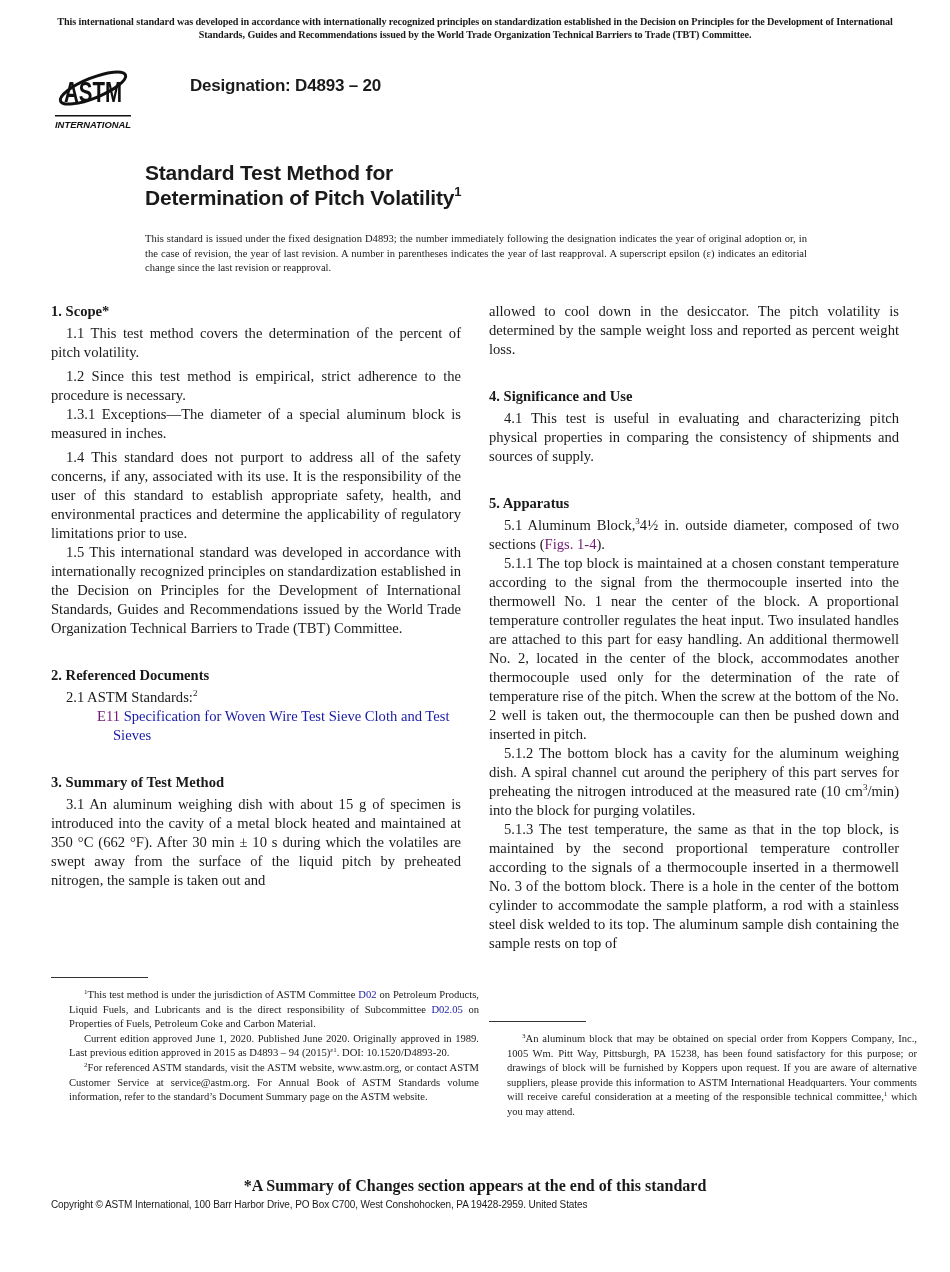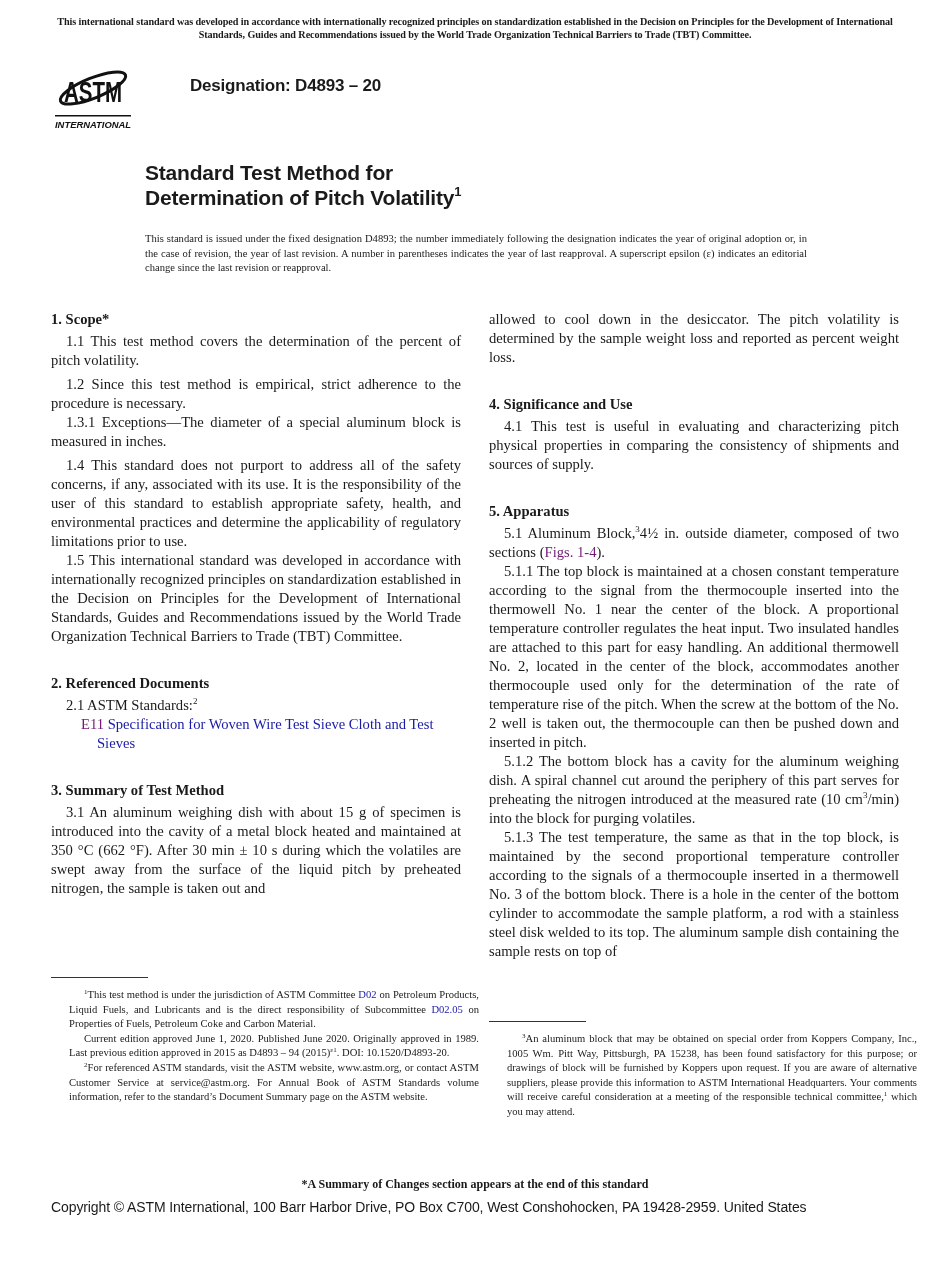--- a/index.html
+++ b/index.html
@@ -19,45 +19,45 @@
   }
   .title {
     position: absolute; left: 145px; top: 160px; font-family: "Liberation Sans", sans-serif;
     font-weight: bold; font-size: 21px; line-height: 25px; letter-spacing: -0.2px;
   }
   .title sup { font-size: 13px; vertical-align: 9px; line-height: 0; }
   .issued {
     position: absolute; left: 145px; top: 232px; width: 662px;
     font-size: 10.6px; line-height: 14.5px; text-align: justify;
   }
-  .col { position: absolute; top: 310px; width: 410px; font-size: 14.6px; line-height: 19px; }
+  .col { position: absolute; top: 302px; width: 410px; font-size: 14.6px; line-height: 19px; }
   .col.left { left: 51px; }
   .col.right { left: 489px; }
   .col p { margin: 0; text-align: justify; text-indent: 15px; }
   .col p.gap { margin-top: 5px; }
   .col h2 { margin: 0; font-size: 14.6px; font-weight: bold; line-height: 19px; }
   .col h2.sp { margin-top: 28px; margin-bottom: 3px; }
   .col h2.first { margin-bottom: 3px; }
   .ital { }
   .red { color: #701a75; }
   .blue { color: #1a1aa6; }
   .ref { text-indent: 0 !important; padding-left: 30px; }
-  .ref .hang { display: block; text-indent: -16px; padding-left: 16px; text-align: left; }
+  .ref .hang { display: block; text-indent: -16px; padding-left: 16px; text-align: left; margin-left: 16px; }
   sup.s { font-size: 9px; vertical-align: 6px; line-height: 0; }
   .rule { position: absolute; width: 97px; height: 1px; background: #333; }
   .fn { position: absolute; width: 410px; font-size: 10.6px; line-height: 14.6px; margin-left: 18px; }
   .fn p { margin: 0; text-align: justify; text-indent: 15px; }
   .fn sup { font-size: 7px; vertical-align: 4px; line-height: 0; }
   .summary-note {
     position: absolute; left: 0; width: 950px; top: 1177px; text-align: center;
-    font-weight: bold; font-size: 12px;
+    font-weight: bold; font-size: 16px;
   }
   .copyright {
     position: absolute; left: 51px; top: 1199px; font-family: "Liberation Sans", sans-serif;
-    font-size: 14px; letter-spacing: -0.1px;
+    font-size: 10px; letter-spacing: -0.1px;
   }
 </style>
 </head>
 <body>
 
 <div class="top-notice">This international standard was developed in accordance with internationally recognized principles on standardization established in the Decision on Principles for the Development of International Standards, Guides and Recommendations issued by the World Trade Organization Technical Barriers to Trade (TBT) Committee.</div>
 
 <div class="logo">
   <svg width="80" height="76" viewBox="0 0 80 76">
     <ellipse cx="40" cy="32" rx="35" ry="10" fill="none" stroke="#111" stroke-width="3" transform="rotate(-22 40 32)"></ellipse>

